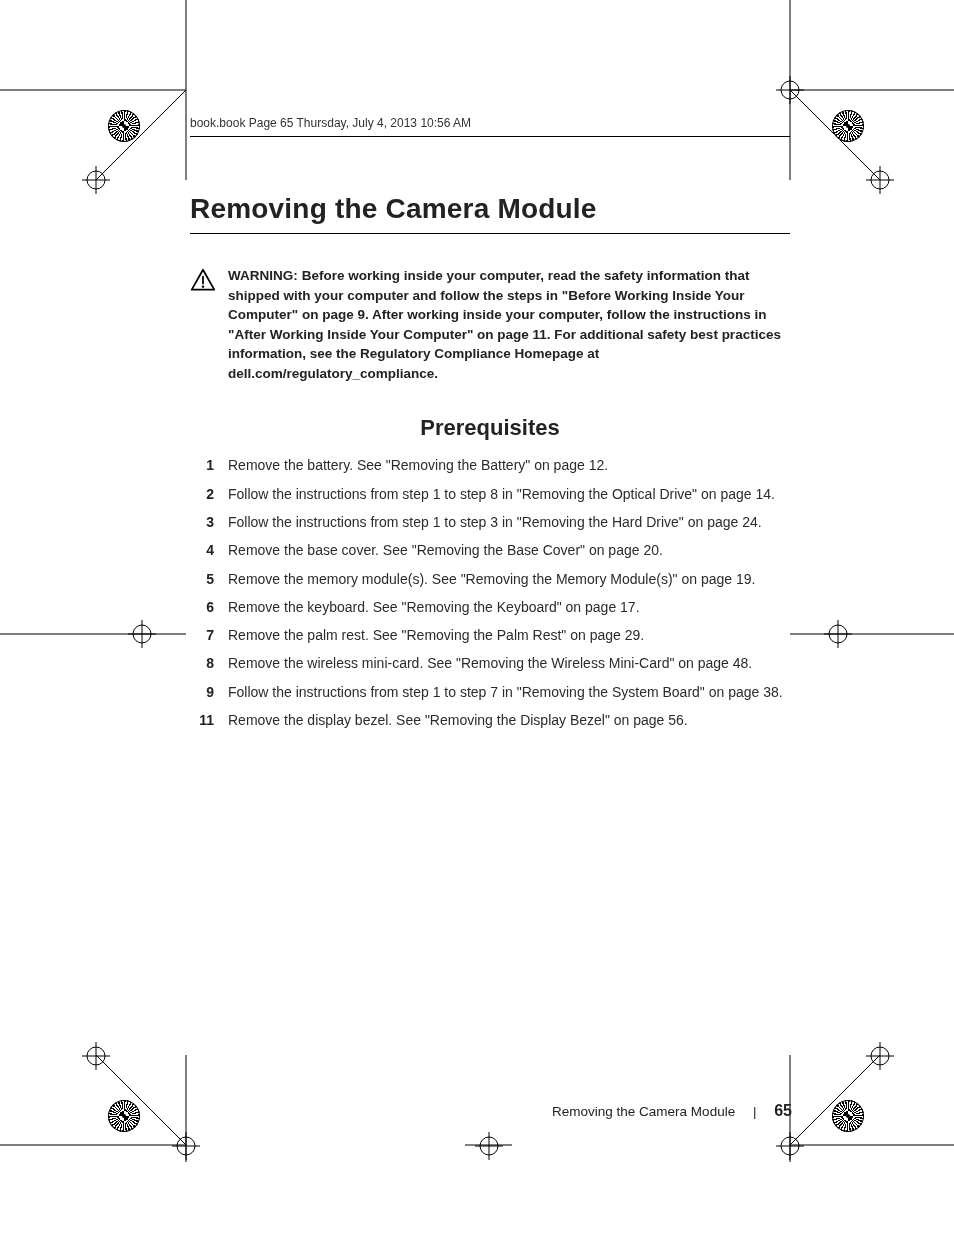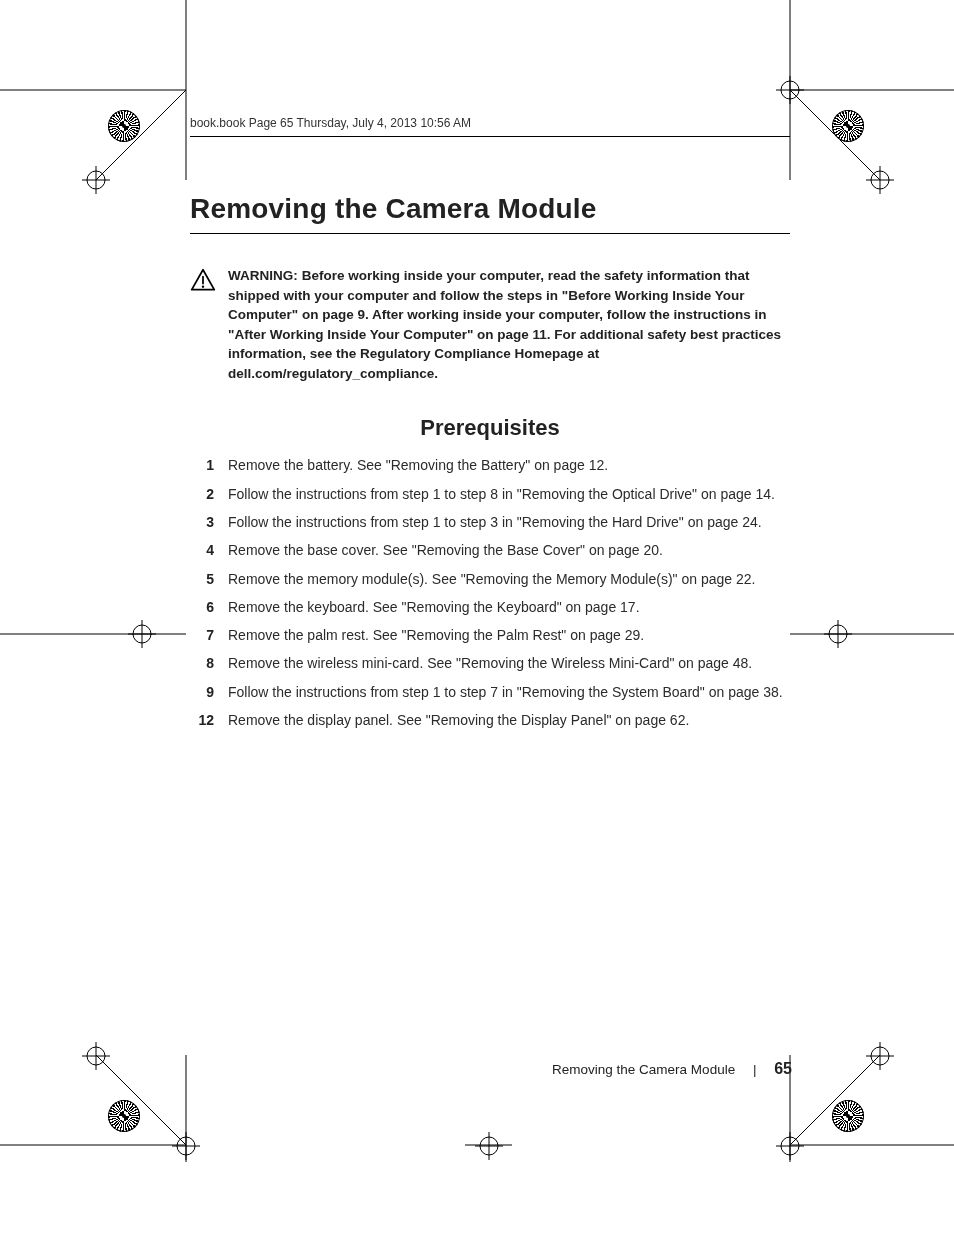--- a/index.html
+++ b/index.html
@@ -127,21 +127,21 @@
     text-align: right;
     font-weight: 700;
     color: #222;
   }
   ol.steps li .txt {
     flex: 1 1 auto;
   }
   .footer {
     position: absolute;
     right: 162px;
-    top: 1060px;
+    top: 1102px;
     font-size: 13.5px;
     color: #222;
   }
   .footer .sep {
     margin: 0 14px;
   }
   .footer .pagenum {
     font-weight: 700;
     font-size: 16px;
   }
@@ -288,41 +288,41 @@
       <li>
           <span class="num">3</span>
           <span class="txt">Follow the instructions from step 1 to step 3 in "Removing the Hard Drive" on page 24.</span>
         </li>
       <li>
           <span class="num">4</span>
           <span class="txt">Remove the base cover. See "Removing the Base Cover" on page 20.</span>
         </li>
       <li>
           <span class="num">5</span>
-          <span class="txt">Remove the memory module(s). See "Removing the Memory Module(s)" on page 22.</span>
+          <span class="txt">Remove the memory module(s). See "Removing the Memory Module(s)" on page 19.</span>
         </li>
       <li>
           <span class="num">6</span>
           <span class="txt">Remove the keyboard. See "Removing the Keyboard" on page 17.</span>
         </li>
       <li>
           <span class="num">7</span>
           <span class="txt">Remove the palm rest. See "Removing the Palm Rest" on page 29.</span>
         </li>
       <li>
           <span class="num">8</span>
           <span class="txt">Remove the wireless mini-card. See "Removing the Wireless Mini-Card" on page 48.</span>
         </li>
       <li>
           <span class="num">9</span>
           <span class="txt">Follow the instructions from step 1 to step 7 in "Removing the System Board" on page 38.</span>
         </li>
       <li>
-          <span class="num">12</span>
-          <span class="txt">Remove the display panel. See "Removing the Display Panel" on page 62.</span>
+          <span class="num">11</span>
+          <span class="txt">Remove the display bezel. See "Removing the Display Bezel" on page 56.</span>
         </li>
     </ol>
   </div>
 
   <div class="footer">
     <span>Removing the Camera Module</span>
     <span class="sep">|</span>
     <span class="pagenum">65</span>
   </div>
 

